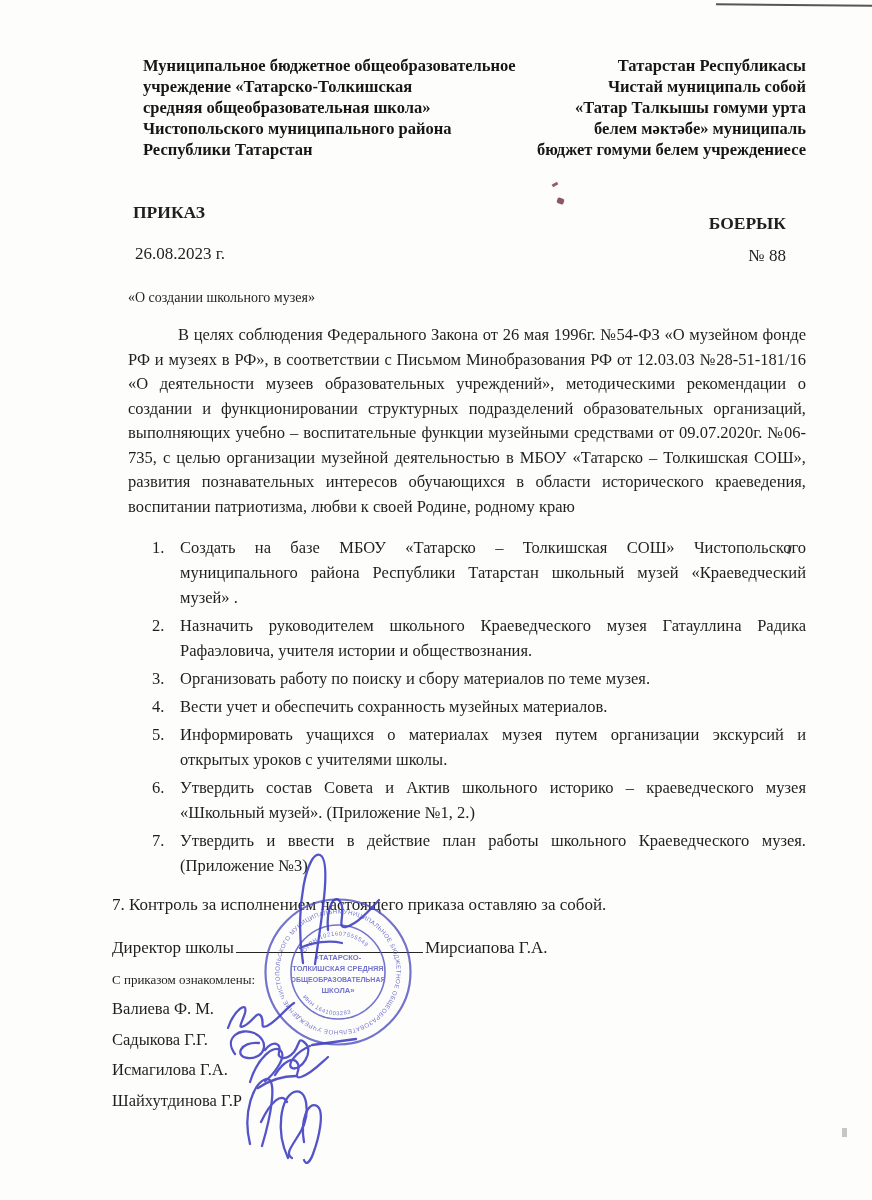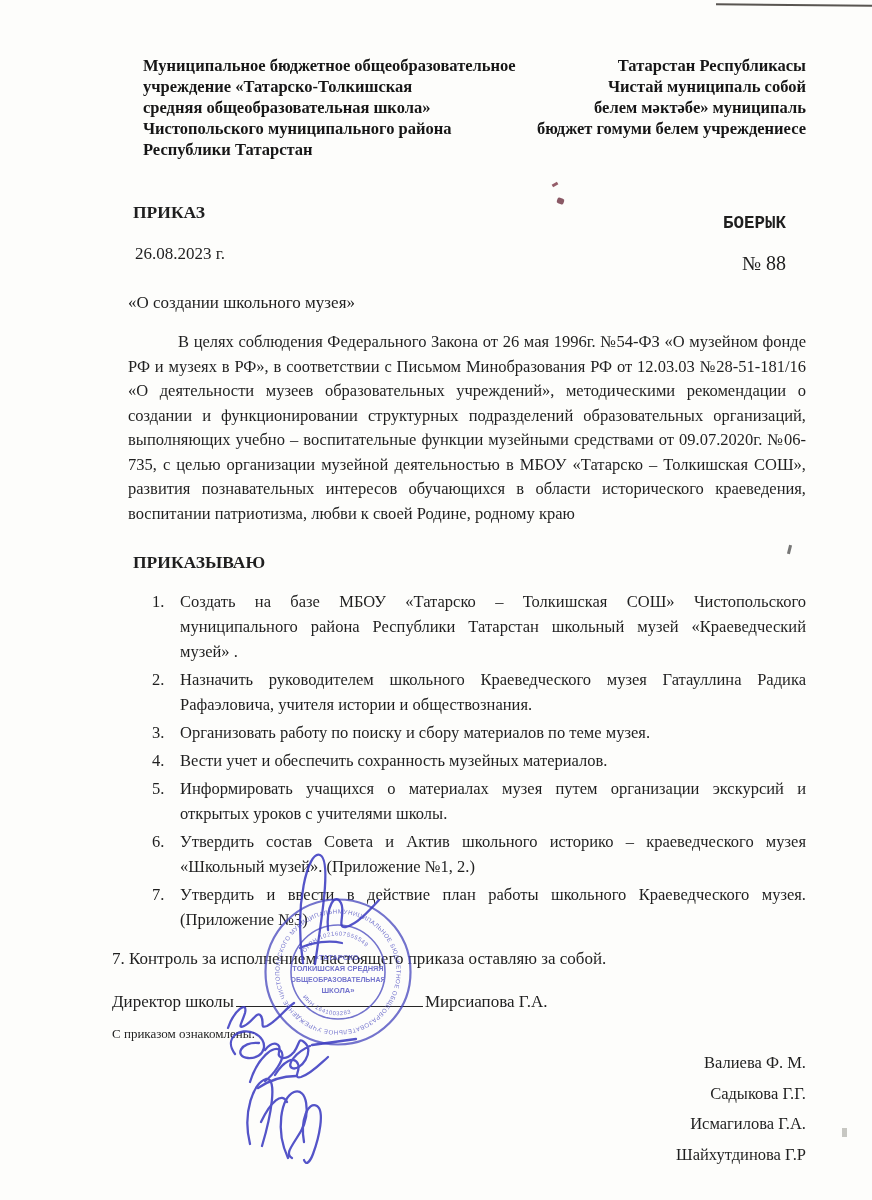--- a/index.html
+++ b/index.html
@@ -9,41 +9,41 @@
     background:#fdfdfb;color:#1f1f1f;overflow:hidden;
   }
   .content{position:absolute;left:128px;top:0;width:678px;}
   
   .letterhead{display:grid;grid-template-columns:402px 1fr;column-gap:0;margin-top:55px;}
   .lh-left{margin-left:15px;font-weight:bold;font-size:16.5px;line-height:21px;color:#161616;}
   .lh-right{font-weight:bold;font-size:16.5px;line-height:21px;color:#161616;text-align:right;}
   
   .title-row{display:flex;justify-content:space-between;margin-top:42px;align-items:flex-start;}
   .title-ru{font-weight:bold;font-size:17.5px;margin-left:5px;}
-  .title-tt{font-weight:bold;font-size:17.5px;margin-right:20px;position:relative;top:11px;font-family:Liberation Mono, monospace;}
+  .title-tt{font-weight:bold;font-size:17.5px;margin-right:20px;position:relative;top:11px;}
   .date-row{display:flex;justify-content:space-between;margin-top:21px;gap:18px;}
   .date{font-size:17px;margin-left:7px;}
-  .number{font-size:20px;margin-right:20px;position:relative;top:8px;}
-  .subject{font-size:17px;margin-top:26px;}
+  .number{font-size:17px;margin-right:20px;position:relative;top:2px;}
+  .subject{font-size:14px;margin-top:26px;}
   
   .preamble{font-size:16.5px;line-height:24.5px;text-align:justify;text-indent:50px;margin:17px 0 0 0;}
   .directive{font-weight:bold;font-size:17.5px;margin-top:26px;margin-left:5px;}
   
   ol.items{list-style:none;margin:16px 0 0 0;padding:0 0 0 24px;font-size:16.5px;line-height:25px;}
   ol.items li{display:flex;margin-bottom:3px;}
   ol.items .num{flex:none;width:28px;}
   ol.items .txt{flex:1;text-align:justify;}
   
   .bottom{margin-left:-16px;}
   .control{font-size:17px;margin-top:17px;}
   .director-row{display:flex;align-items:baseline;margin-top:23px;font-size:17px;}
   .sig-line{display:inline-block;width:187px;border-bottom:1.6px solid #262626;height:14px;margin:0 2px;}
   .ack-label{font-size:13px;margin-top:14px;}
   .names{margin-top:9px;font-size:16.5px;}
-  .names div{margin-bottom:7.5px;line-height:23px;text-align:right;}
+  .names div{margin-bottom:7.5px;line-height:23px;}
   
   .stamp{position:absolute;left:262px;top:896px;opacity:.78;}
   .ink{position:absolute;left:180px;top:830px;}
   
   .scanline-top{position:absolute;top:4px;left:716px;width:156px;height:2px;background:#3c3733;transform:rotate(.6deg);opacity:.85;}
   .ink-mark-a{position:absolute;left:552px;top:183px;width:6px;height:3px;background:#7a3545;transform:rotate(-30deg);opacity:.8;}
   .ink-mark-b{position:absolute;left:557px;top:198px;width:7px;height:6px;background:#6d2f40;transform:rotate(20deg);border-radius:2px;opacity:.8;}
   .ink-mark-c{position:absolute;left:788px;top:545px;width:3px;height:9px;background:#4a4a4a;transform:rotate(14deg);opacity:.75;}
   .ink-mark-d{position:absolute;left:842px;top:1128px;width:5px;height:9px;background:#9a9a94;opacity:.55;}
 </style>
@@ -64,38 +64,38 @@
       <div class="lh-left">
         <div>Муниципальное бюджетное общеобразовательное</div>
         <div>учреждение «Татарско-Толкишская</div>
         <div>средняя общеобразовательная школа»</div>
         <div>Чистопольского муниципального района</div>
         <div>Республики Татарстан</div>
       </div>
       <div class="lh-right">
         <div>Татарстан Республикасы</div>
         <div>Чистай муниципаль собой</div>
+        <div>«Татар Талкышы гомуми урта</div>
         <div>белем мәктәбе» муниципаль</div>
         <div>бюджет гомуми белем учреждениесе</div>
       </div>
     </div>
 
     <div class="title-row">
       <span class="title-ru">ПРИКАЗ</span>
       <span class="title-tt">БОЕРЫК</span>
     </div>
     <div class="date-row">
       <span class="date">26.08.2023 г.</span>
       <span class="number">№ 88</span>
     </div>
     <div class="subject">«О создании школьного музея»</div>
 
     <p class="preamble">В целях соблюдения Федерального Закона от 26 мая 1996г. №54-ФЗ «О музейном фонде РФ и музеях в РФ», в соответствии с Письмом Минобразования РФ от 12.03.03 №28-51-181/16 «О деятельности музеев образовательных учреждений», методическими рекомендации о создании и функционировании структурных подразделений образовательных организаций, выполняющих учебно – воспитательные функции музейными средствами от 09.07.2020г.  №06-735, с целью организации музейной деятельностью в МБОУ «Татарско – Толкишская СОШ», развития познавательных интересов обучающихся в области исторического краеведения, воспитании патриотизма, любви к своей Родине, родному краю</p>
 
-    <div class="directive">ПРИКАЗЫВАЮ</div>
 
     <ol class="items">
       <li>
         <span class="num">1.</span>
         <span class="txt">Создать на базе МБОУ «Татарско – Толкишская СОШ» Чистопольского муниципального района Республики Татарстан  школьный музей «Краеведческий музей» .</span>
       </li>
       <li>
         <span class="num">2.</span>
         <span class="txt">Назначить руководителем школьного Краеведческого музея Гатауллина Радика Рафаэловича, учителя истории и обществознания.</span>
       </li>

